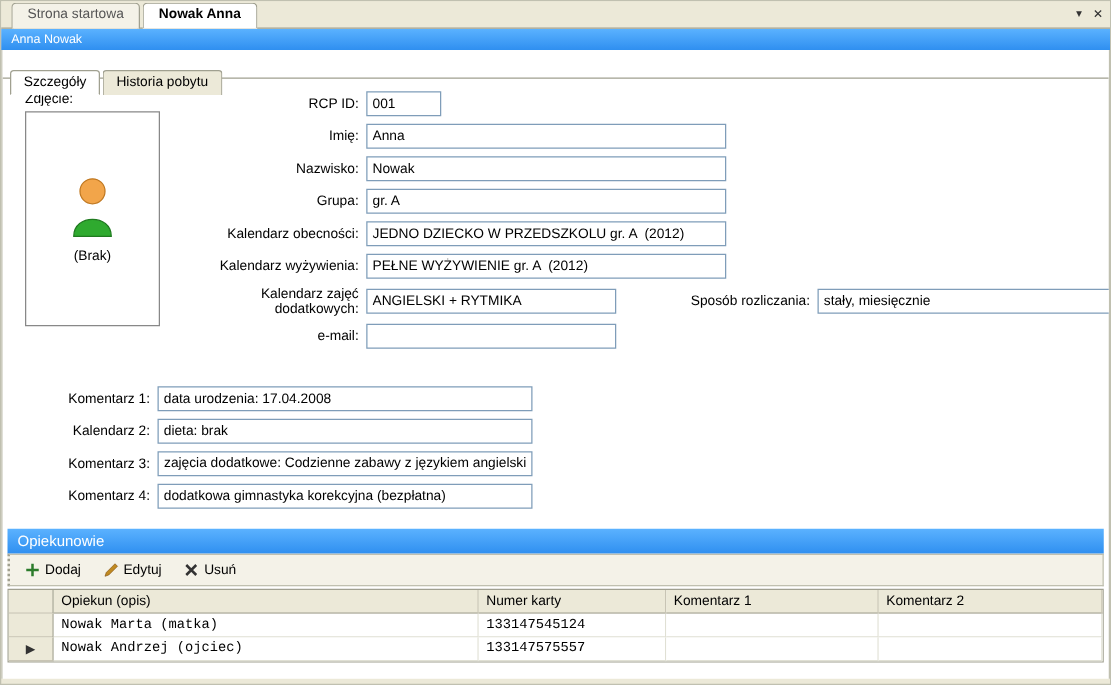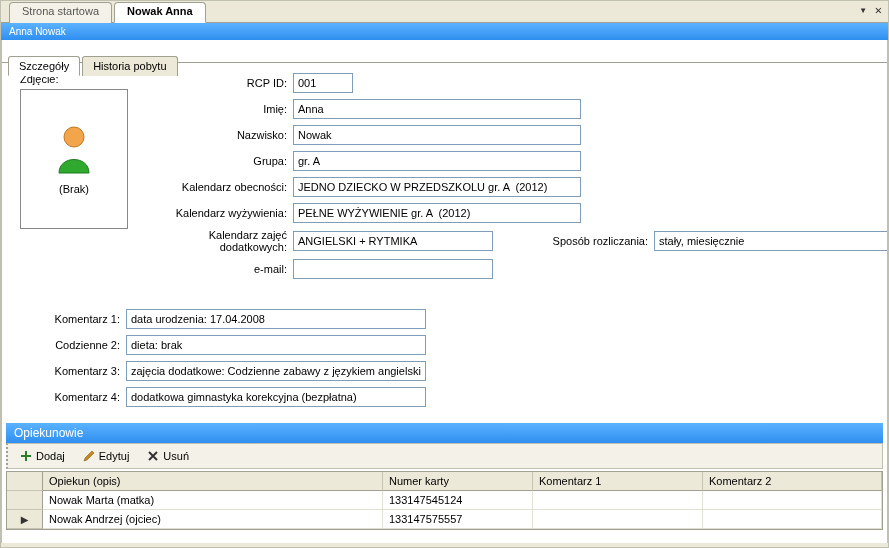--- a/index.html
+++ b/index.html
@@ -104,21 +104,21 @@
     padding: 10px 14px 6px 18px;
   }
   .upper {
     display: flex;
     gap: 24px;
   }
   .photo-col { width: 125px; }
   .photo-label { margin-bottom: 4px; }
   .photo-box {
     width: 108px;
-    height: 140px;
+    height: 172px;
     border: 1px solid #888;
     background: #fff;
     display: flex;
     flex-direction: column;
     align-items: center;
     justify-content: center;
     gap: 8px;
   }
   .photo-box svg { width: 42px; height: 52px; }
   .fields-col { flex: 1; }
@@ -196,20 +196,21 @@
     border-right: 1px solid #c8c4b4;
     border-bottom: 1px solid #a0a090;
     padding: 3px 6px;
     font-weight: normal;
   }
   .grid-row .cell {
     border-right: 1px solid #e0e0d4;
     border-bottom: 1px solid #e0e0d4;
     padding: 3px 6px;
     background: #fff;
+    font-family: Liberation Mono, monospace;
   }
   .row-handle {
     width: 36px;
     background: #ece9d8;
     border-right: 1px solid #a0a090;
     border-bottom: 1px solid #c8c4b4;
     display: flex;
     align-items: center;
     justify-content: center;
   }
@@ -295,21 +296,21 @@
           </div>
         </div>
       </div>
 
       <div class="comments">
         <div class="field-row">
           <label>Komentarz 1:</label>
           <input type="text" class="w300" value="data urodzenia: 17.04.2008" style="">
         </div>
         <div class="field-row">
-          <label>Codzienne 2:</label>
+          <label>Kalendarz 2:</label>
           <input type="text" class="w300" value="dieta: brak" style="">
         </div>
         <div class="field-row">
           <label>Komentarz 3:</label>
           <input type="text" class="w300" value="zajęcia dodatkowe: Codzienne zabawy z językiem angielskim" style="">
         </div>
         <div class="field-row">
           <label>Komentarz 4:</label>
           <input type="text" class="w300" value="dodatkowa gimnastyka korekcyjna (bezpłatna)" style="">
         </div>

